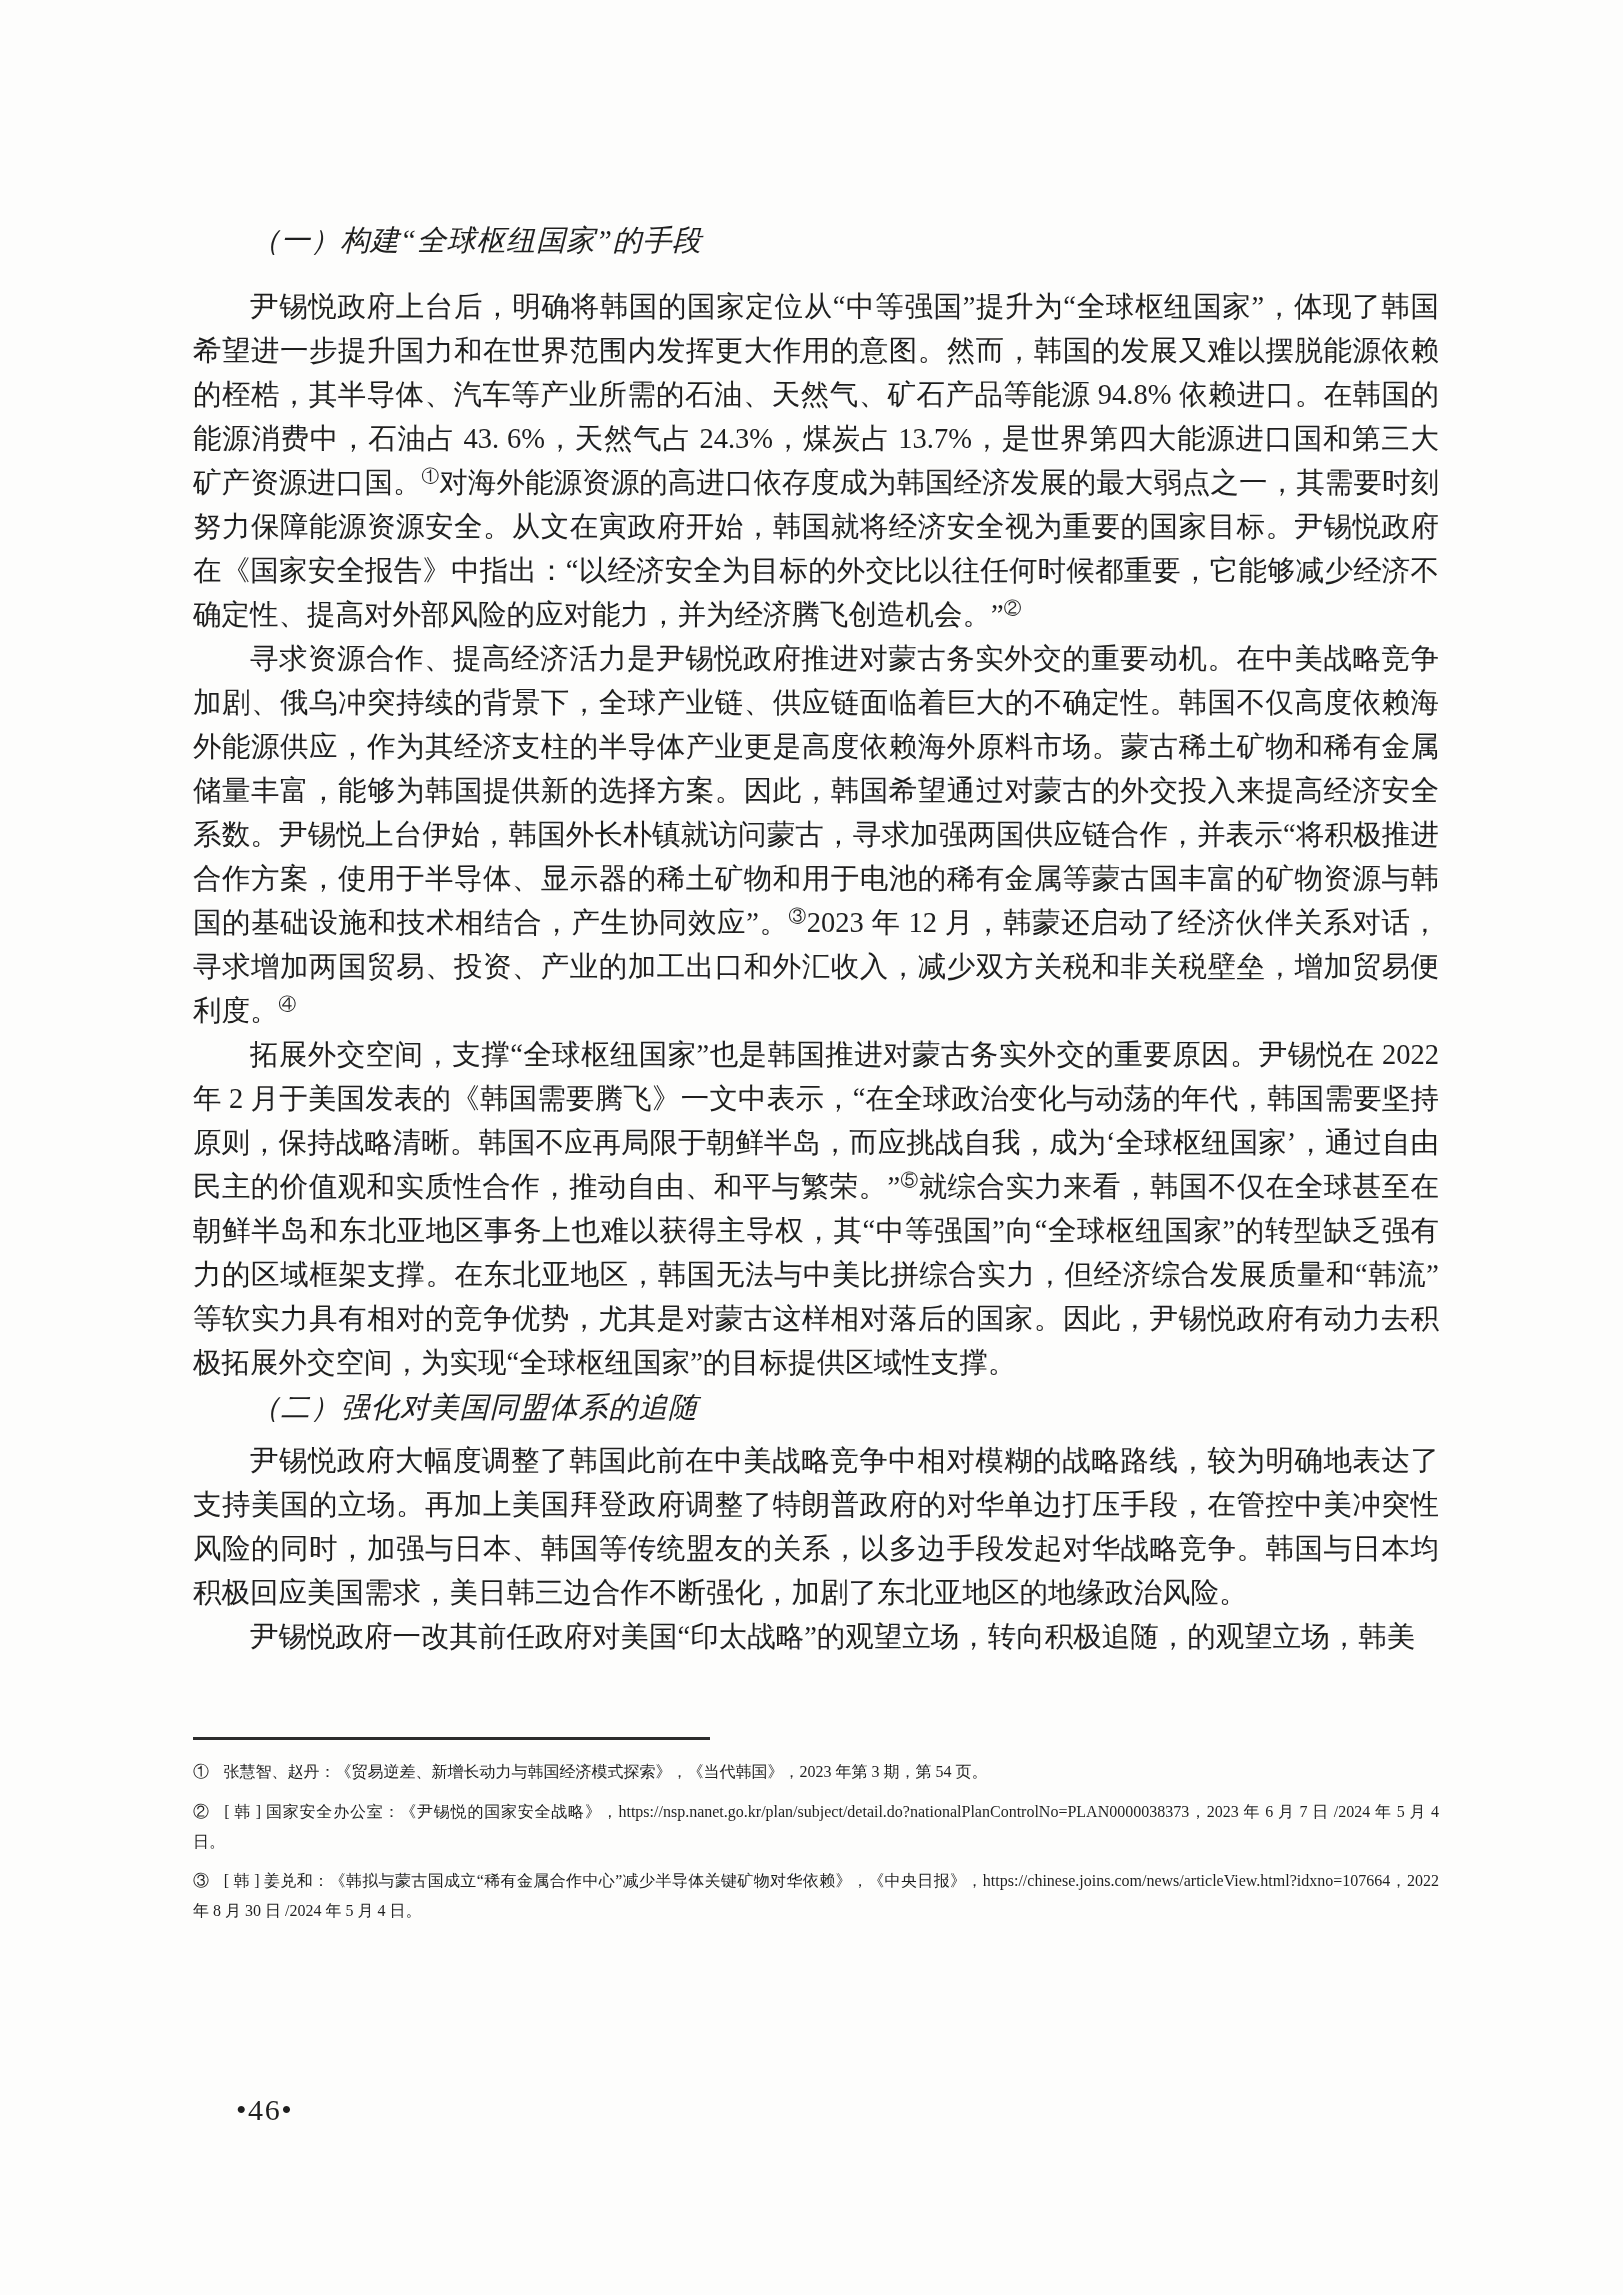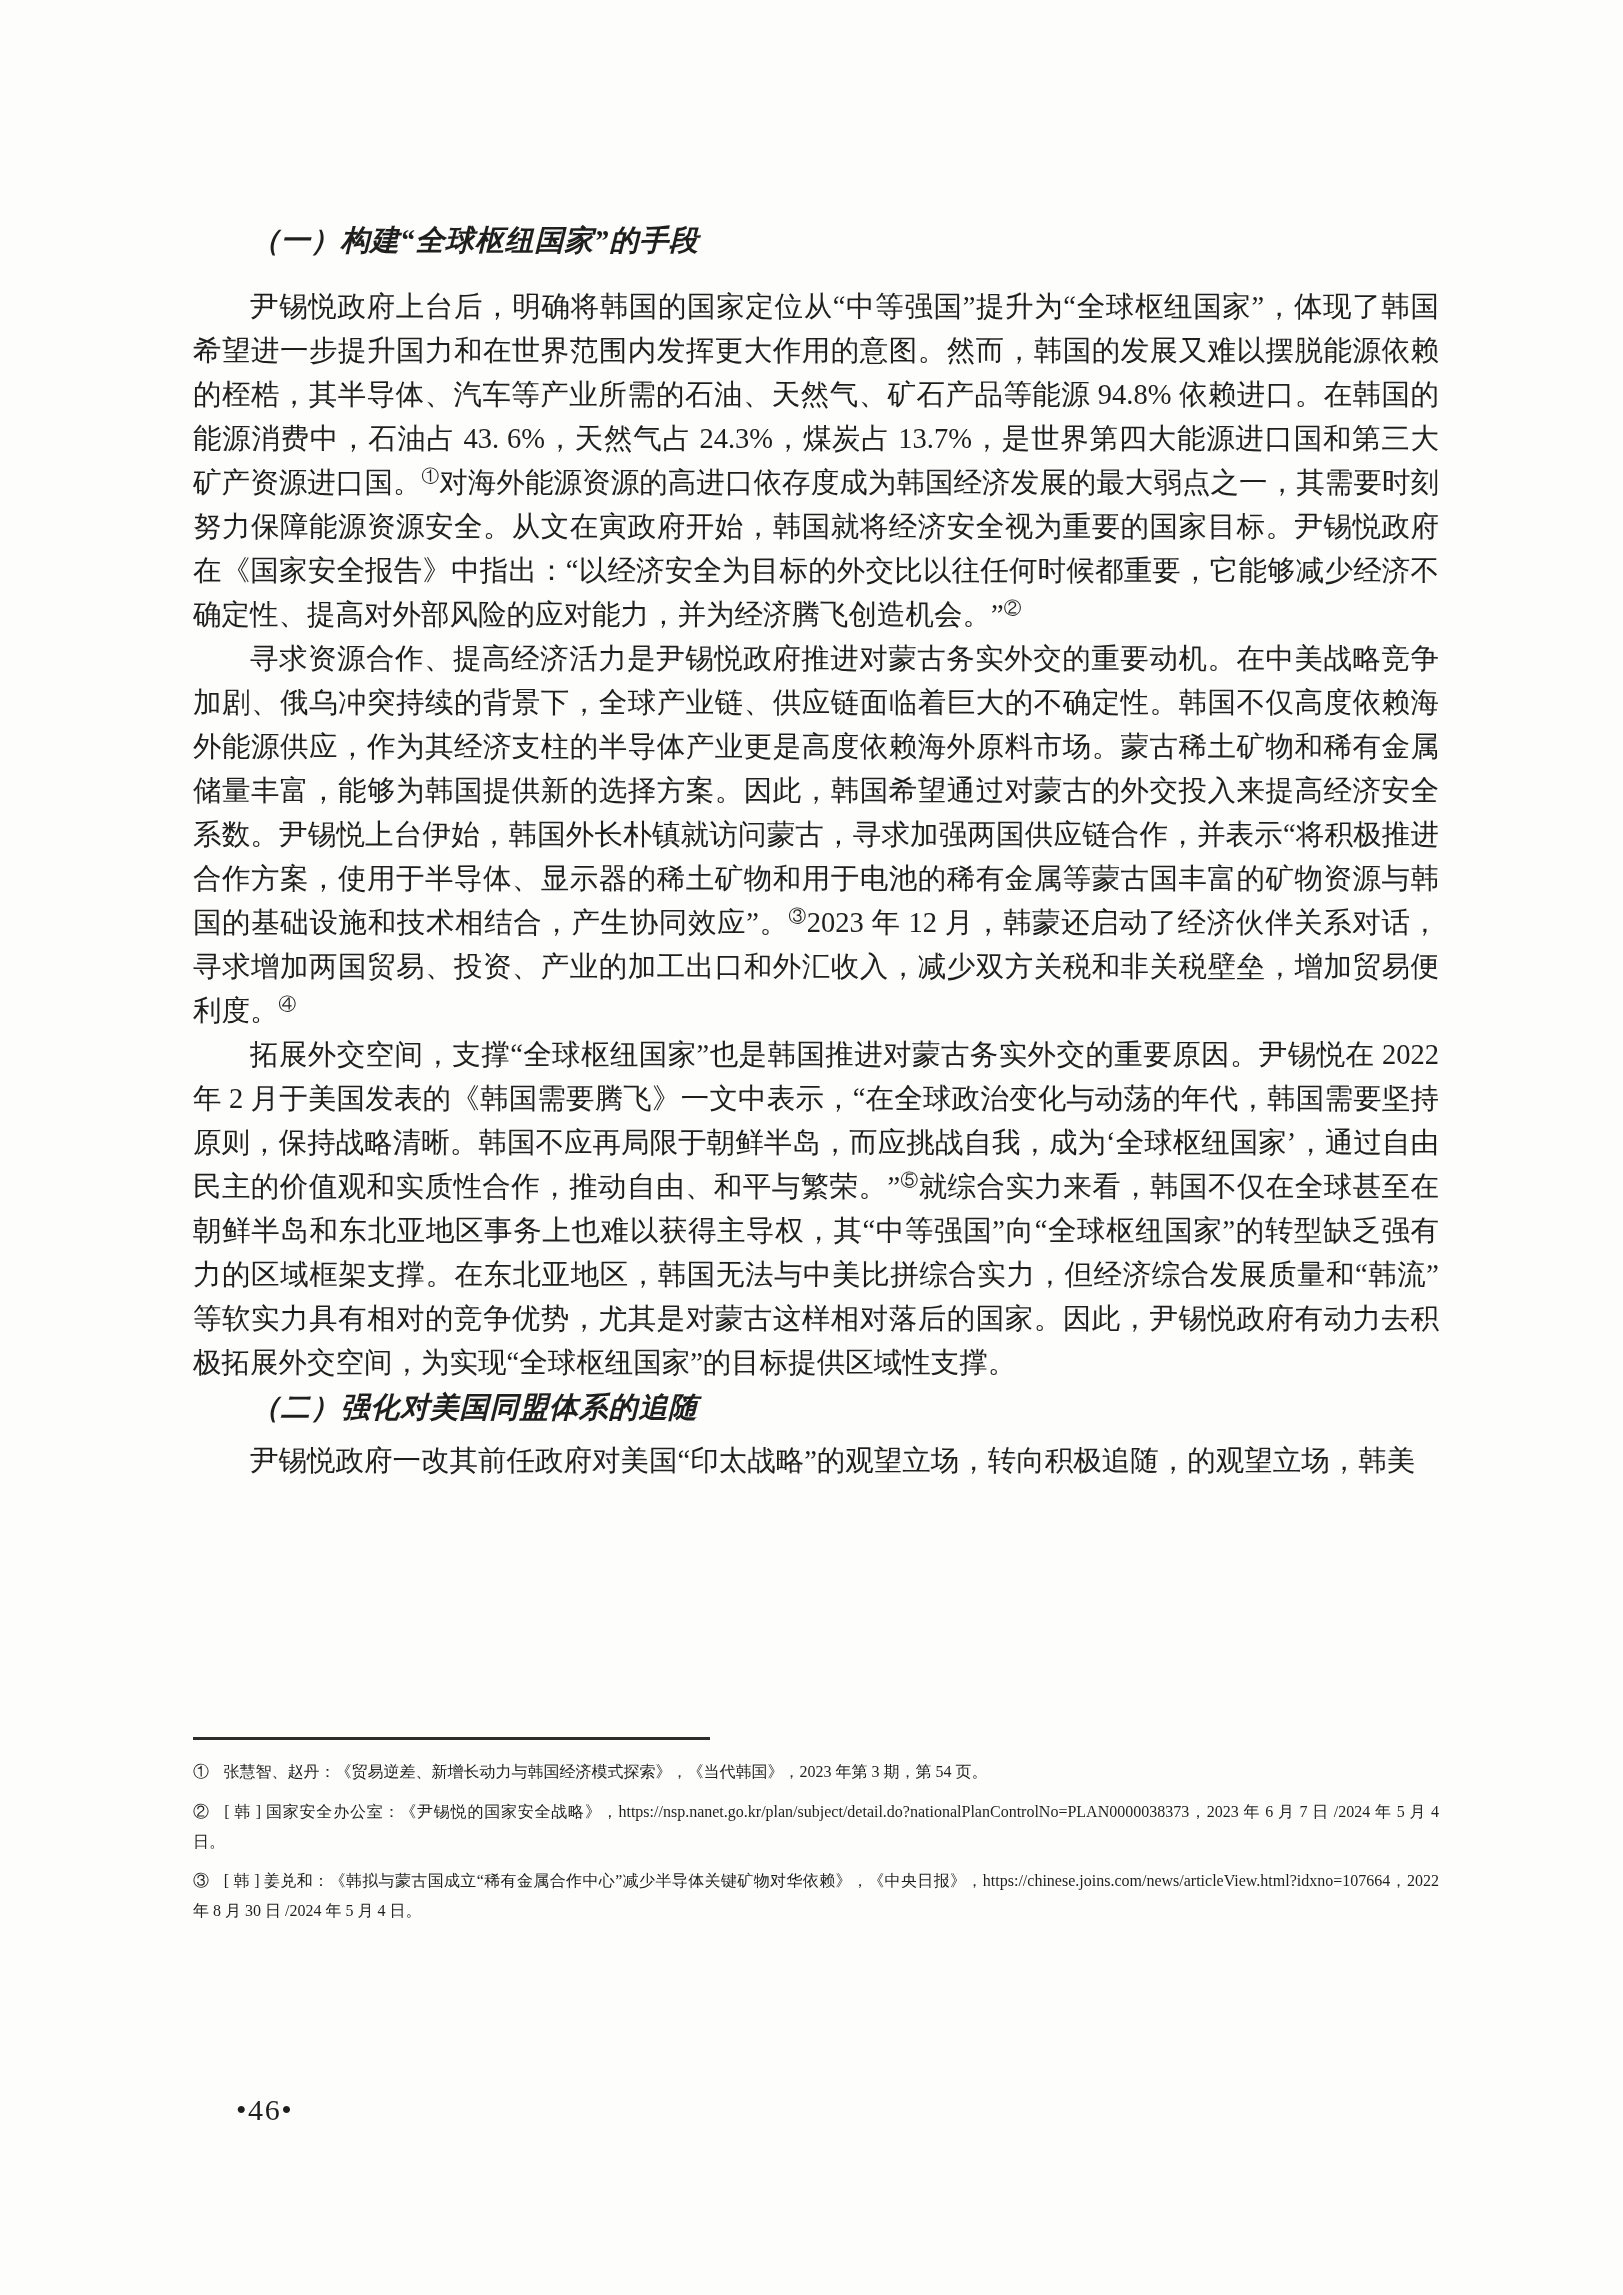--- a/index.html
+++ b/index.html
@@ -17,21 +17,21 @@
   }
   .text-block {
     position: absolute;
     left: 193px;
     top: 218px;
     width: 1246px;
   }
   .section-heading {
     font-size: 29px;
     line-height: 44px;
-    font-weight: bold;
+    font-weight: normal;
     font-style: italic;
     margin: 0;
     text-indent: 2em;
     letter-spacing: 0.8px;
   }
   .section-heading.first {
     margin-bottom: 23px;
   }
   .section-heading.second {
     margin-bottom: 10px;
@@ -89,20 +89,21 @@
     <h2 class="section-heading first">（一）构建“全球枢纽国家”的手段</h2>
 
     <p class="body-par">尹锡悦政府上台后，明确将韩国的国家定位从“中等强国”提升为“全球枢纽国家”，体现了韩国希望进一步提升国力和在世界范围内发挥更大作用的意图。然而，韩国的发展又难以摆脱能源依赖的桎梏，其半导体、汽车等产业所需的石油、天然气、矿石产品等能源 94.8% 依赖进口。在韩国的能源消费中，石油占 43. 6%，天然气占 24.3%，煤炭占 13.7%，是世界第四大能源进口国和第三大矿产资源进口国。<sup class="fn-ref">①</sup>对海外能源资源的高进口依存度成为韩国经济发展的最大弱点之一，其需要时刻努力保障能源资源安全。从文在寅政府开始，韩国就将经济安全视为重要的国家目标。尹锡悦政府在《国家安全报告》中指出：“以经济安全为目标的外交比以往任何时候都重要，它能够减少经济不确定性、提高对外部风险的应对能力，并为经济腾飞创造机会。”<sup class="fn-ref">②</sup></p>
 
     <p class="body-par">寻求资源合作、提高经济活力是尹锡悦政府推进对蒙古务实外交的重要动机。在中美战略竞争加剧、俄乌冲突持续的背景下，全球产业链、供应链面临着巨大的不确定性。韩国不仅高度依赖海外能源供应，作为其经济支柱的半导体产业更是高度依赖海外原料市场。蒙古稀土矿物和稀有金属储量丰富，能够为韩国提供新的选择方案。因此，韩国希望通过对蒙古的外交投入来提高经济安全系数。尹锡悦上台伊始，韩国外长朴镇就访问蒙古，寻求加强两国供应链合作，并表示“将积极推进合作方案，使用于半导体、显示器的稀土矿物和用于电池的稀有金属等蒙古国丰富的矿物资源与韩国的基础设施和技术相结合，产生协同效应”。<sup class="fn-ref">③</sup>2023 年 12 月，韩蒙还启动了经济伙伴关系对话，寻求增加两国贸易、投资、产业的加工出口和外汇收入，减少双方关税和非关税壁垒，增加贸易便利度。<sup class="fn-ref">④</sup></p>
 
     <p class="body-par">拓展外交空间，支撑“全球枢纽国家”也是韩国推进对蒙古务实外交的重要原因。尹锡悦在 2022 年 2 月于美国发表的《韩国需要腾飞》一文中表示，“在全球政治变化与动荡的年代，韩国需要坚持原则，保持战略清晰。韩国不应再局限于朝鲜半岛，而应挑战自我，成为‘全球枢纽国家’，通过自由民主的价值观和实质性合作，推动自由、和平与繁荣。”<sup class="fn-ref">⑤</sup>就综合实力来看，韩国不仅在全球甚至在朝鲜半岛和东北亚地区事务上也难以获得主导权，其“中等强国”向“全球枢纽国家”的转型缺乏强有力的区域框架支撑。在东北亚地区，韩国无法与中美比拼综合实力，但经济综合发展质量和“韩流”等软实力具有相对的竞争优势，尤其是对蒙古这样相对落后的国家。因此，尹锡悦政府有动力去积极拓展外交空间，为实现“全球枢纽国家”的目标提供区域性支撑。</p>
 
     <h2 class="section-heading second">（二）强化对美国同盟体系的追随</h2>
 
+    <p class="body-par">尹锡悦政府大幅度调整了韩国此前在中美战略竞争中相对模糊的战略路线，较为明确地表达了支持美国的立场。再加上美国拜登政府调整了特朗普政府的对华单边打压手段，在管控中美冲突性风险的同时，加强与日本、韩国等传统盟友的关系，以多边手段发起对华战略竞争。韩国与日本均积极回应美国需求，美日韩三边合作不断强化，加剧了东北亚地区的地缘政治风险。</p>
 
     <p class="body-par">尹锡悦政府一改其前任政府对美国“印太战略”的观望立场，转向积极追随，的观望立场，韩美</p>
 
   </main>
 
   <footer class="footnotes-block">
 
     <hr class="fn-rule">
 
     <p class="footnote">

